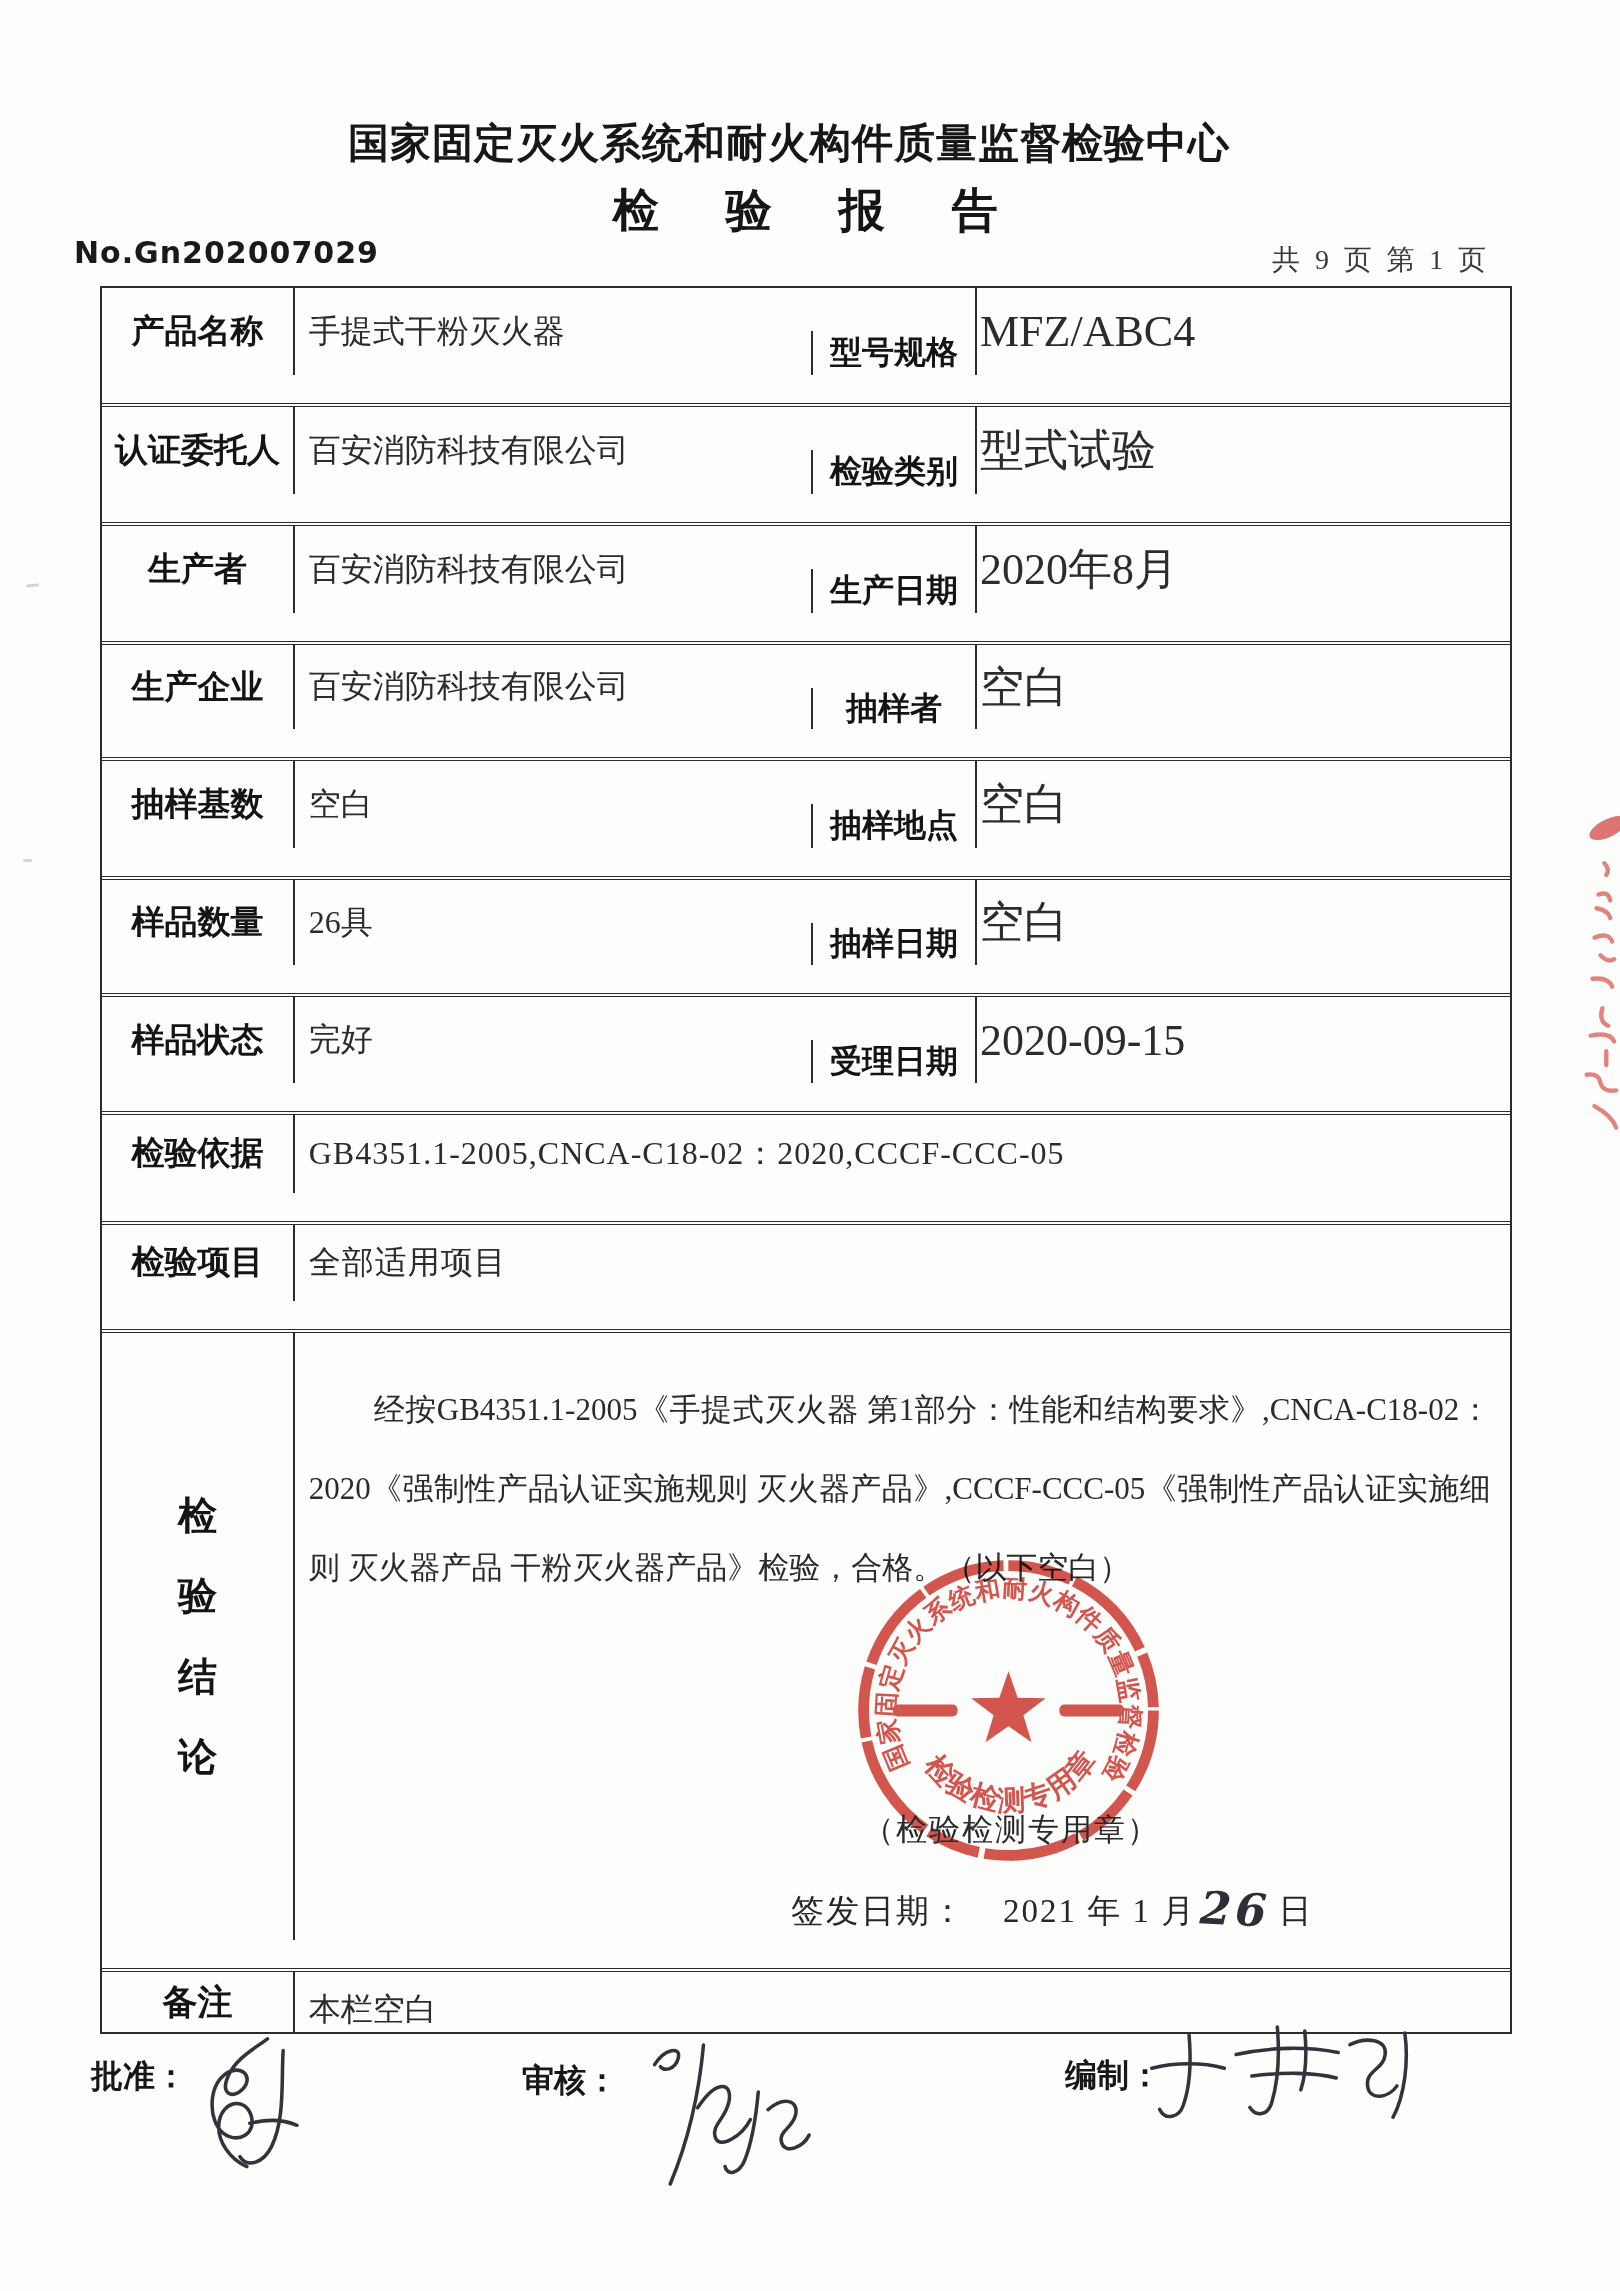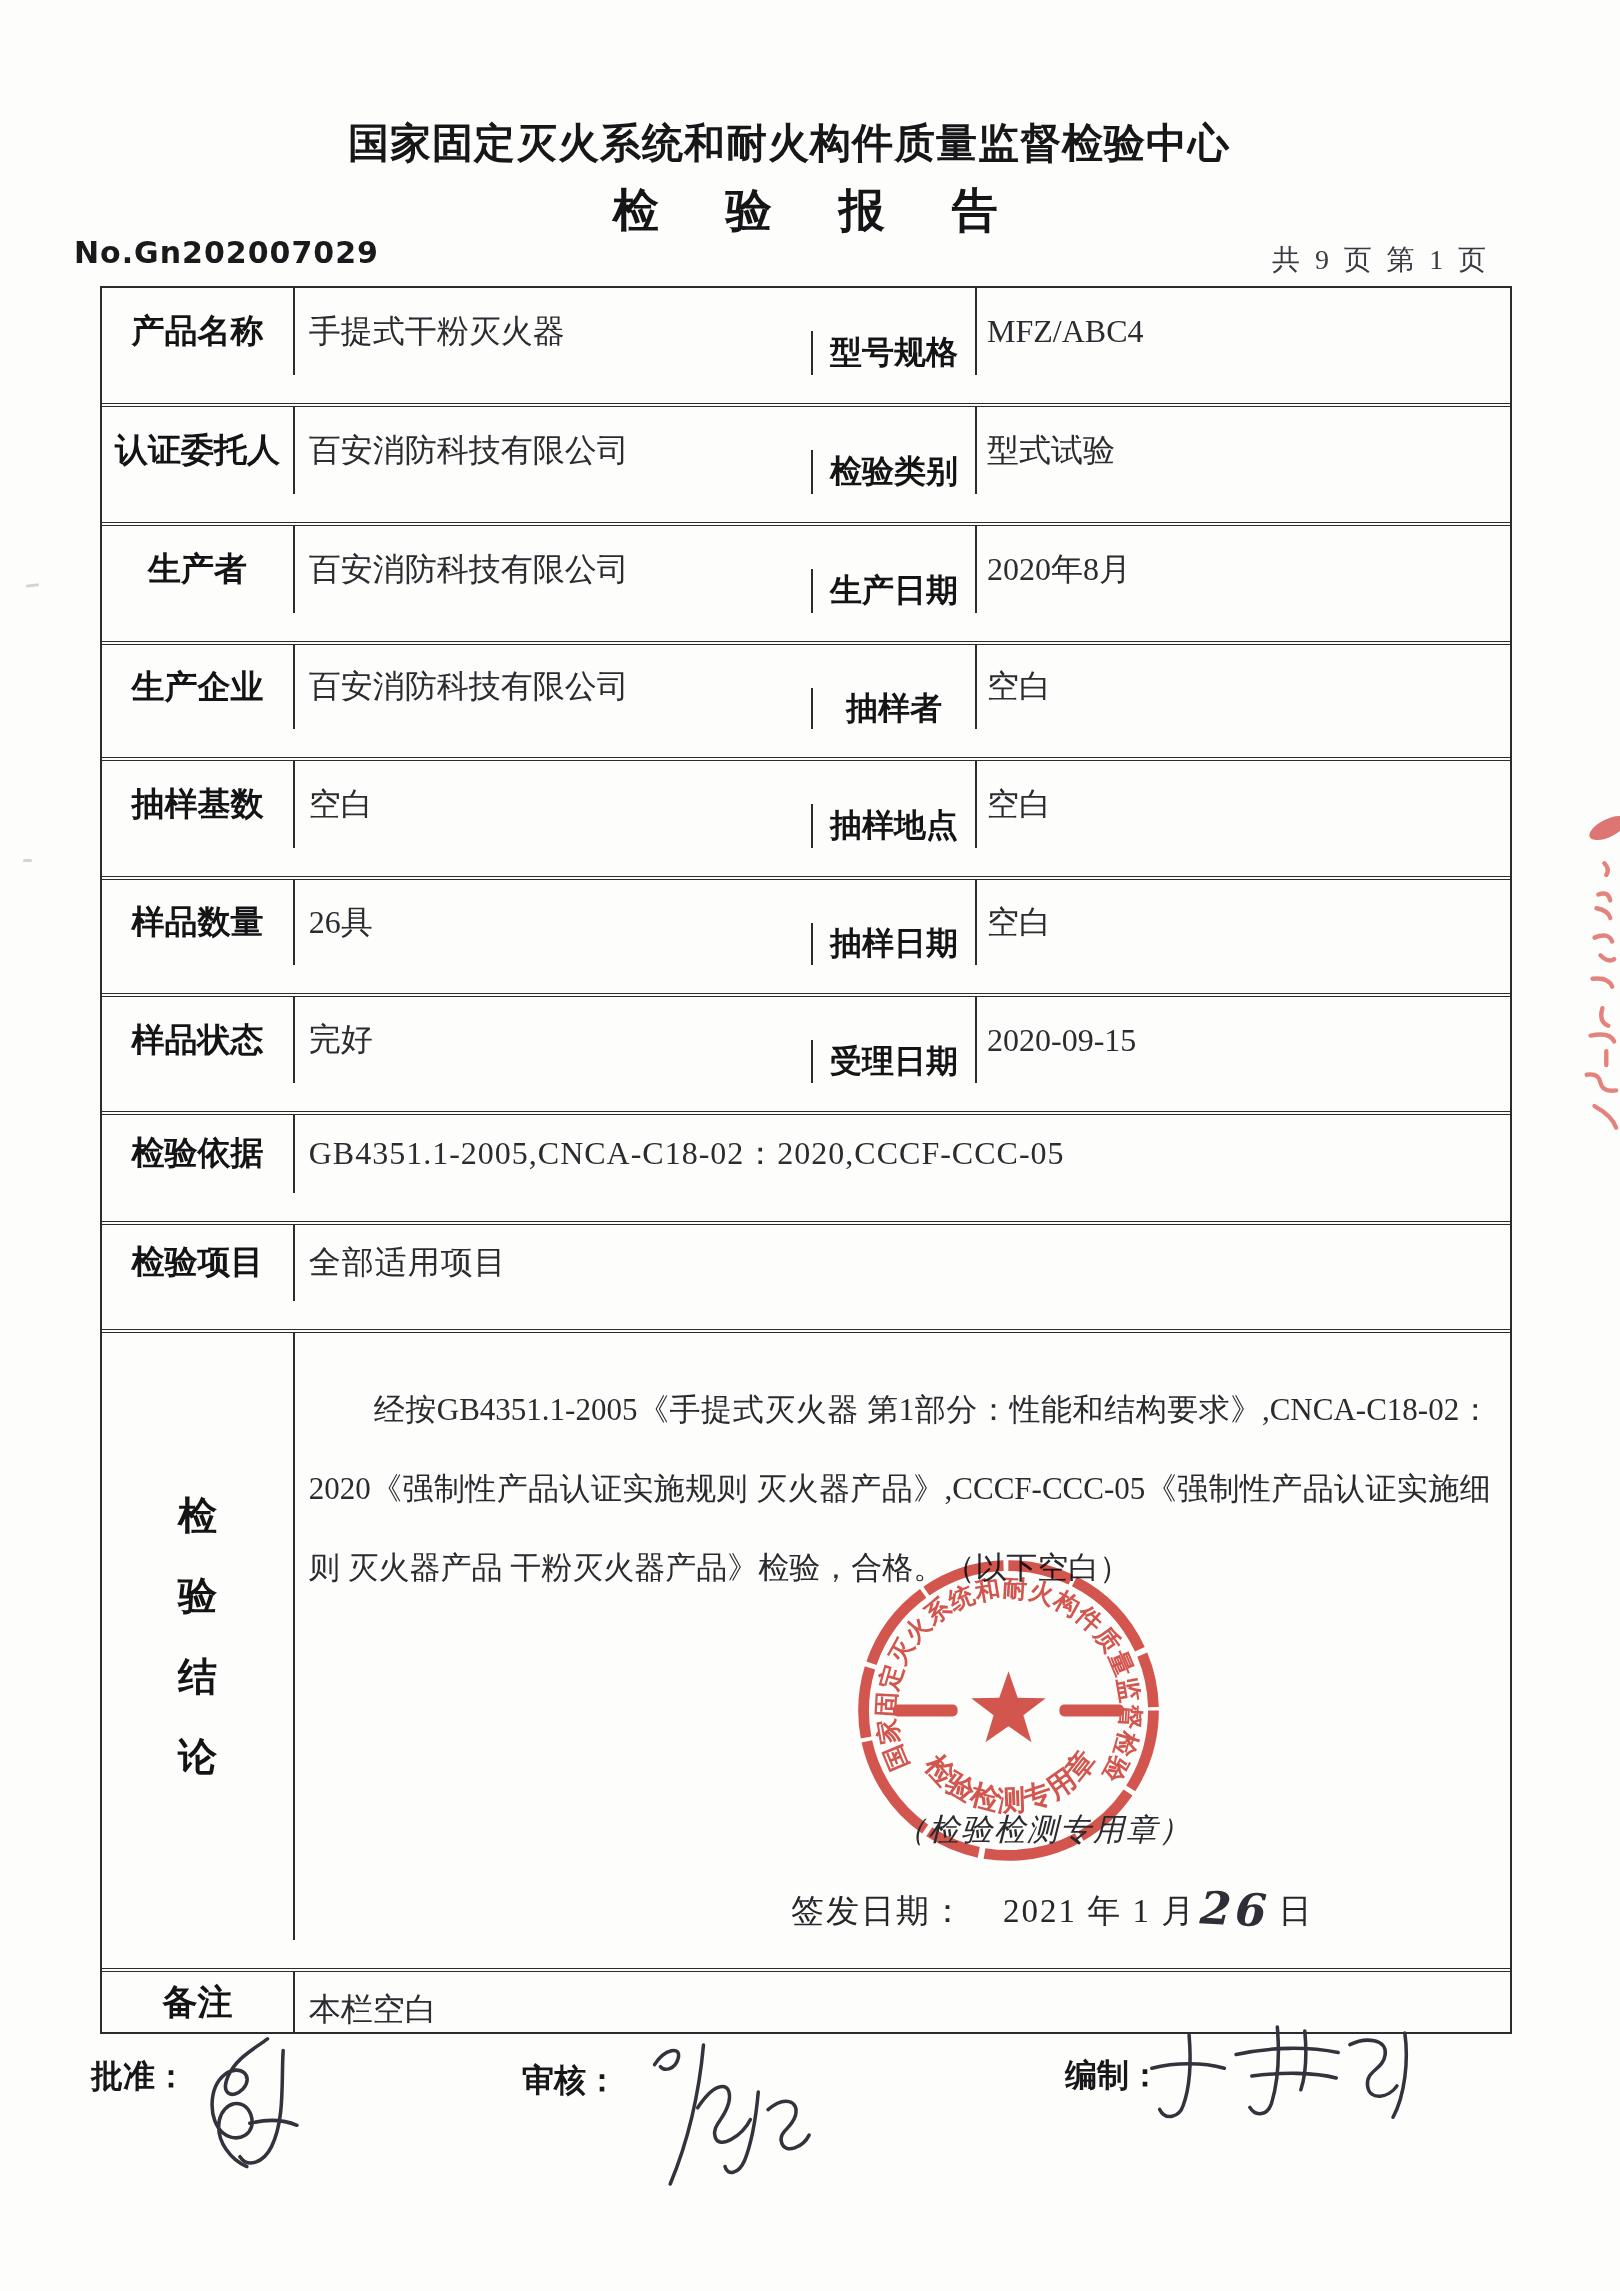--- a/index.html
+++ b/index.html
@@ -32,34 +32,34 @@
   .r11{flex:1}
   .cell { display:flex; align-items:center; }
   .cell + .cell { border-left:2.5px solid #2c2c2e; }
   .c-lab1 { width:191px; justify-content:center;
             font-family:"DejaVu Sans","Liberation Sans",sans-serif; font-weight:700;
             font-size:33px; color:#141417; }
   .c-val1 { width:518px; padding-left:13.7px; font-size:32px; color:#2b2b30; }
   .c-lab2 { width:164px; justify-content:center;
             font-family:"DejaVu Sans","Liberation Sans",sans-serif; font-weight:700;
             font-size:32px; color:#141417;margin-top:43px; }
-  .c-val2 { flex:1; padding-left:10px; font-size:32px; color:#2b2b30; }
+  .c-val2 { flex:1; padding-left:3px; font-size:44px; color:#2b2b30; }
   .c-valwide { flex:1; padding-left:13.7px; font-size:32px; color:#2b2b30; letter-spacing:1px; }
 
   
   .concl-label { width:191px; display:flex; flex-direction:column; align-items:center;
                  justify-content:center; gap:26.5px;
                  font-family:"DejaVu Sans","Liberation Sans",sans-serif; font-weight:700;
                  font-size:39px; color:#141417; }
   .concl-body { flex:1; position:relative; border-left:2.5px solid #2c2c2e; }
   .concl-para { position:absolute; top:37px; left:13.7px; width:1182px;
                 font-size:31px; line-height:79px; text-align:justify; text-indent:65px;
                 color:#2a2a2f; }
-  .concl-seal-note { position:absolute; top:476px; left:600px; font-size:31px;
-                     letter-spacing:2px; color:#2a2a2f; z-index:6;font-style:italic; }
+  .concl-seal-note { position:absolute; top:476px; left:568px; font-size:31px;
+                     letter-spacing:2px; color:#2a2a2f; z-index:6; }
   .concl-date { position:absolute; top:547px; left:496px; font-size:33px; color:#26262b;
                 z-index:6; letter-spacing:2px; }
   .concl-date .d-main { margin-left:37px; }
   .hand-day { display:inline-block; font-family:"DejaVu Serif",serif; font-style:italic;
               font-weight:700; font-size:45px; letter-spacing:3.9px; transform:rotate(3deg);
               color:#2e2e36; margin:0 7.8px 0 3.9px; position:relative; top:2.9px; }
 
   
   .remark-label { width:191px; justify-content:center;
                   font-family:"DejaVu Sans","Liberation Sans",sans-serif; font-weight:700;

